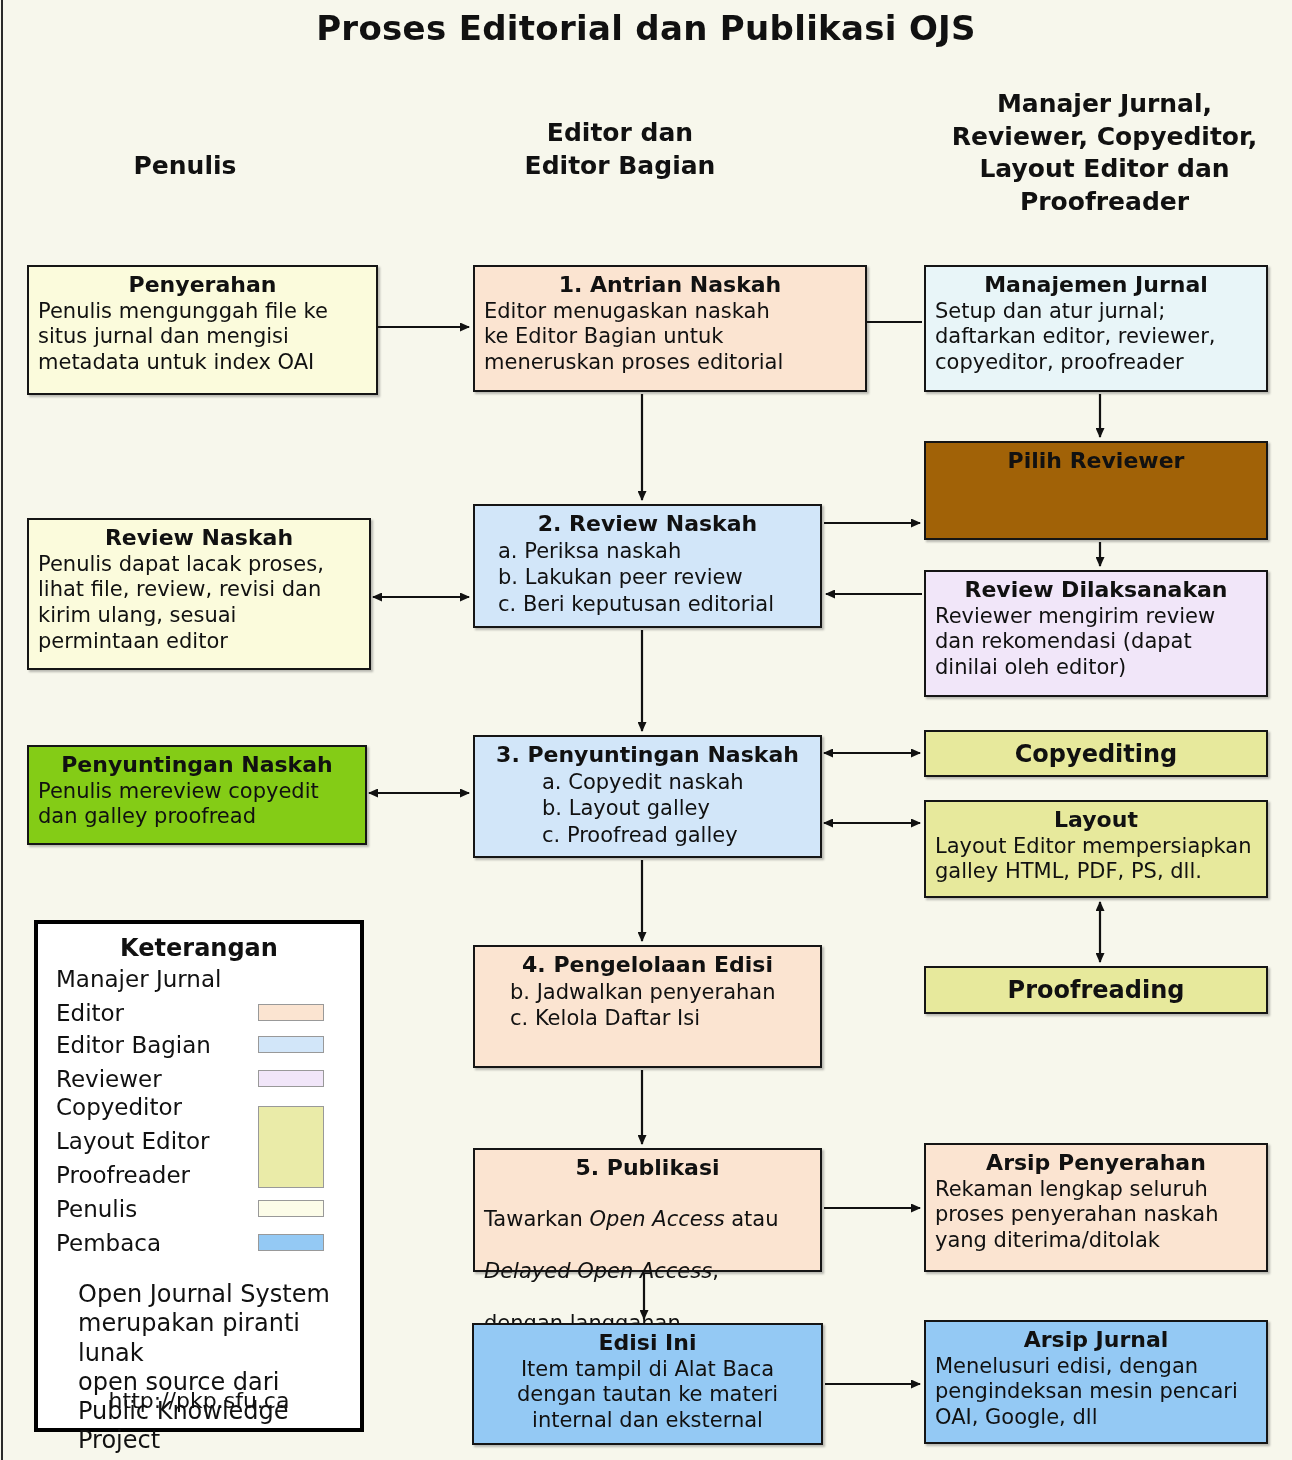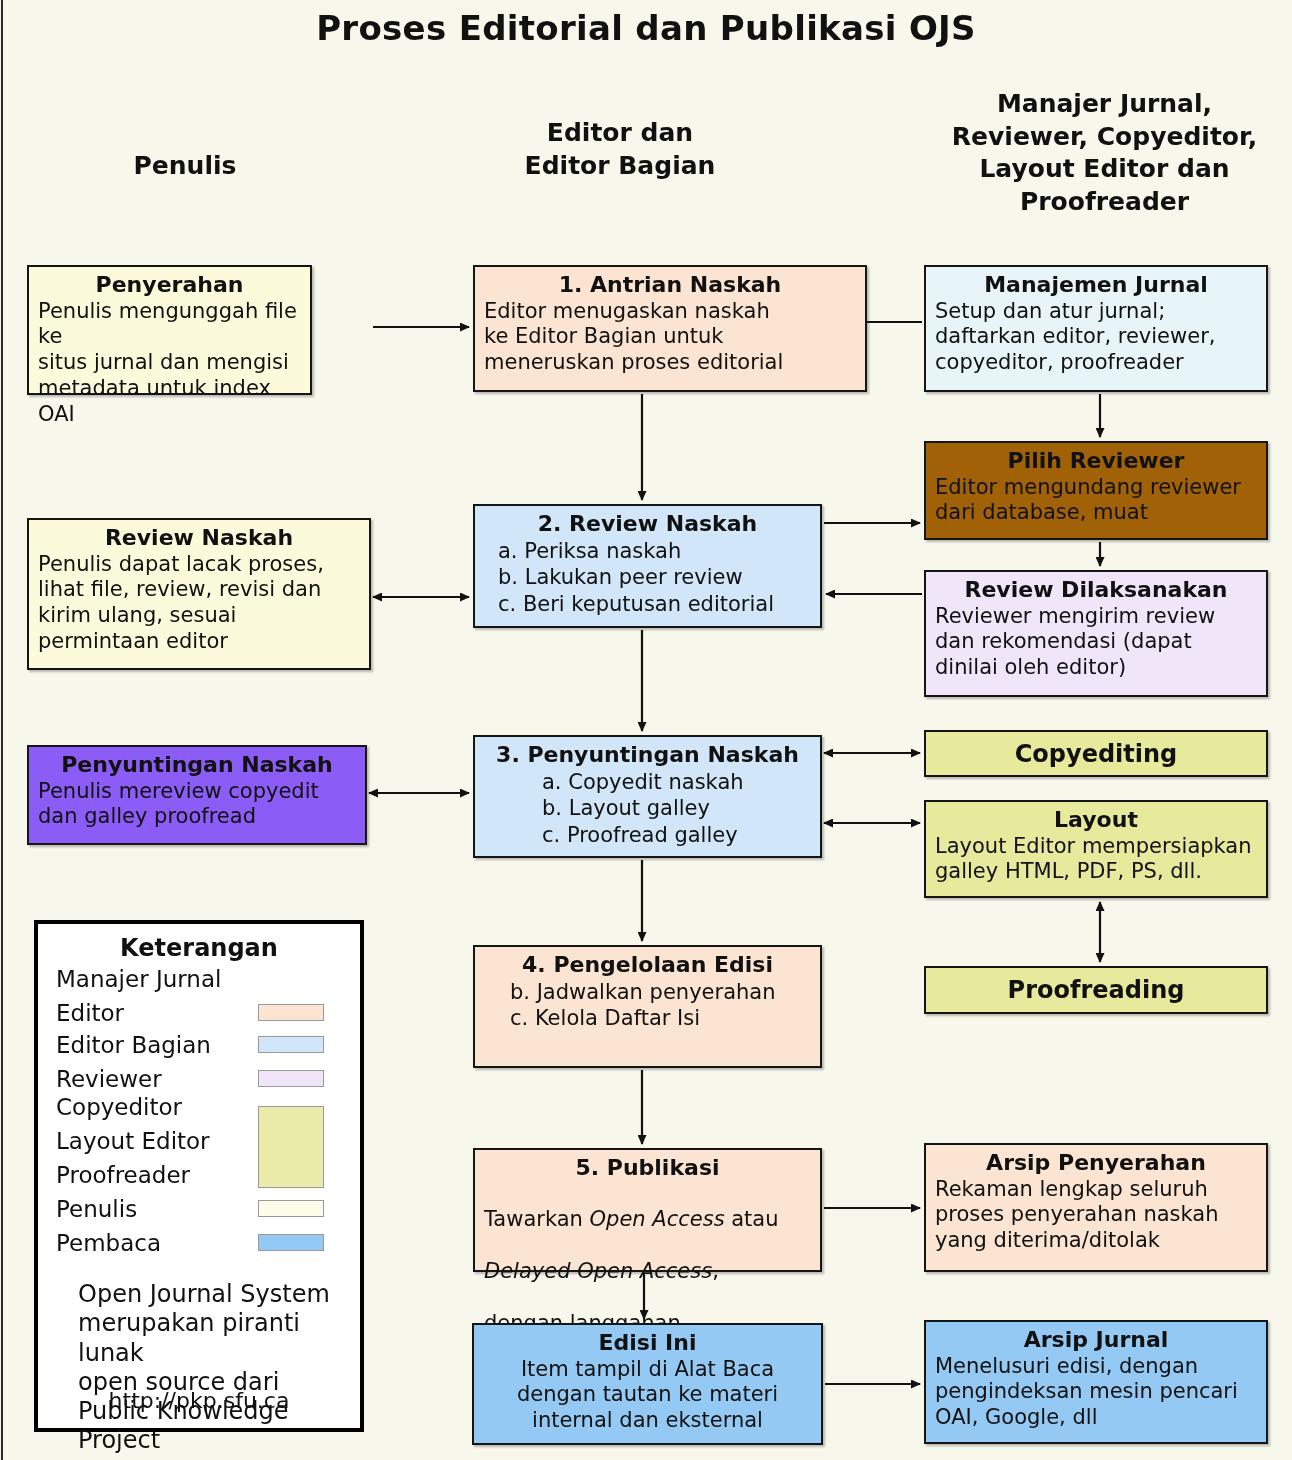--- a/index.html
+++ b/index.html
@@ -40,21 +40,21 @@
     box-shadow:2px 2px 2px rgba(40,40,40,.30);
   }
   .box-title{font-weight:bold;text-align:center;font-size:22px;line-height:1.25;}
   .box-body{font-size:21px;line-height:1.23;white-space:pre-line;}
   .box-body.center{text-align:center;}
   .items{font-size:21px;line-height:1.28;}
   .items div{white-space:nowrap;}
   .title-only{display:flex;align-items:center;justify-content:center;}
   .title-only .box-title{font-size:24px;}
   
-  #box-penyerahan{left:27px;top:265px;width:285px;height:130px;}
+  #box-penyerahan{left:27px;top:265px;width:351px;height:130px;}
   #box-review-naskah-penulis{left:27px;top:518px;width:344px;height:152px;}
   #box-penyuntingan-penulis{left:27px;top:745px;width:340px;height:100px;}
   #box-antrian{left:473px;top:265px;width:394px;height:127px;}
   #box-review-naskah{left:473px;top:504px;width:349px;height:124px;}
   #box-penyuntingan-naskah{left:473px;top:735px;width:349px;height:123px;}
   #box-pengelolaan{left:473px;top:945px;width:349px;height:123px;}
   #box-publikasi{left:473px;top:1148px;width:349px;height:124px;}
   #box-edisi-ini{left:472px;top:1323px;width:351px;height:122px;}
   #box-manajemen{left:924px;top:265px;width:344px;height:127px;}
   #box-pilih-reviewer{left:924px;top:441px;width:344px;height:99px;}
@@ -136,21 +136,21 @@
   </div>
 
   <div id="box-review-naskah-penulis" class="box" style="background:#FBFBDC">
     <div class="box-title">Review Naskah</div>
     <div class="box-body">Penulis dapat lacak proses,
 lihat file, review, revisi dan
 kirim ulang, sesuai
 permintaan editor</div>
   </div>
 
-  <div id="box-penyuntingan-penulis" class="box" style="background:#8b5cf6">
+  <div id="box-penyuntingan-penulis" class="box" style="background:#84cc16">
     <div class="box-title">Penyuntingan Naskah</div>
     <div class="box-body">Penulis mereview copyedit
 dan galley proofread</div>
   </div>
 
   <div id="box-antrian" class="box" style="background:#FBE4D1">
     <div class="box-title">1. Antrian Naskah</div>
     <div class="box-body">Editor menugaskan naskah
 ke Editor Bagian untuk
 meneruskan proses editorial</div>
@@ -200,22 +200,20 @@
 
   <div id="box-manajemen" class="box" style="background:#E8F5F8">
     <div class="box-title">Manajemen Jurnal</div>
     <div class="box-body">Setup dan atur jurnal;
 daftarkan editor, reviewer,
 copyeditor, proofreader</div>
   </div>
 
   <div id="box-pilih-reviewer" class="box" style="background:#a16207">
     <div class="box-title">Pilih Reviewer</div>
-    <div class="box-body">Editor mengundang reviewer
-dari database, muat</div>
   </div>
 
   <div id="box-review-dilaksanakan" class="box" style="background:#F1E6F9">
     <div class="box-title">Review Dilaksanakan</div>
     <div class="box-body">Reviewer mengirim review
 dan rekomendasi (dapat
 dinilai oleh editor)</div>
   </div>
 
   <div id="box-copyediting" class="box title-only" style="background:#E7E99C">

